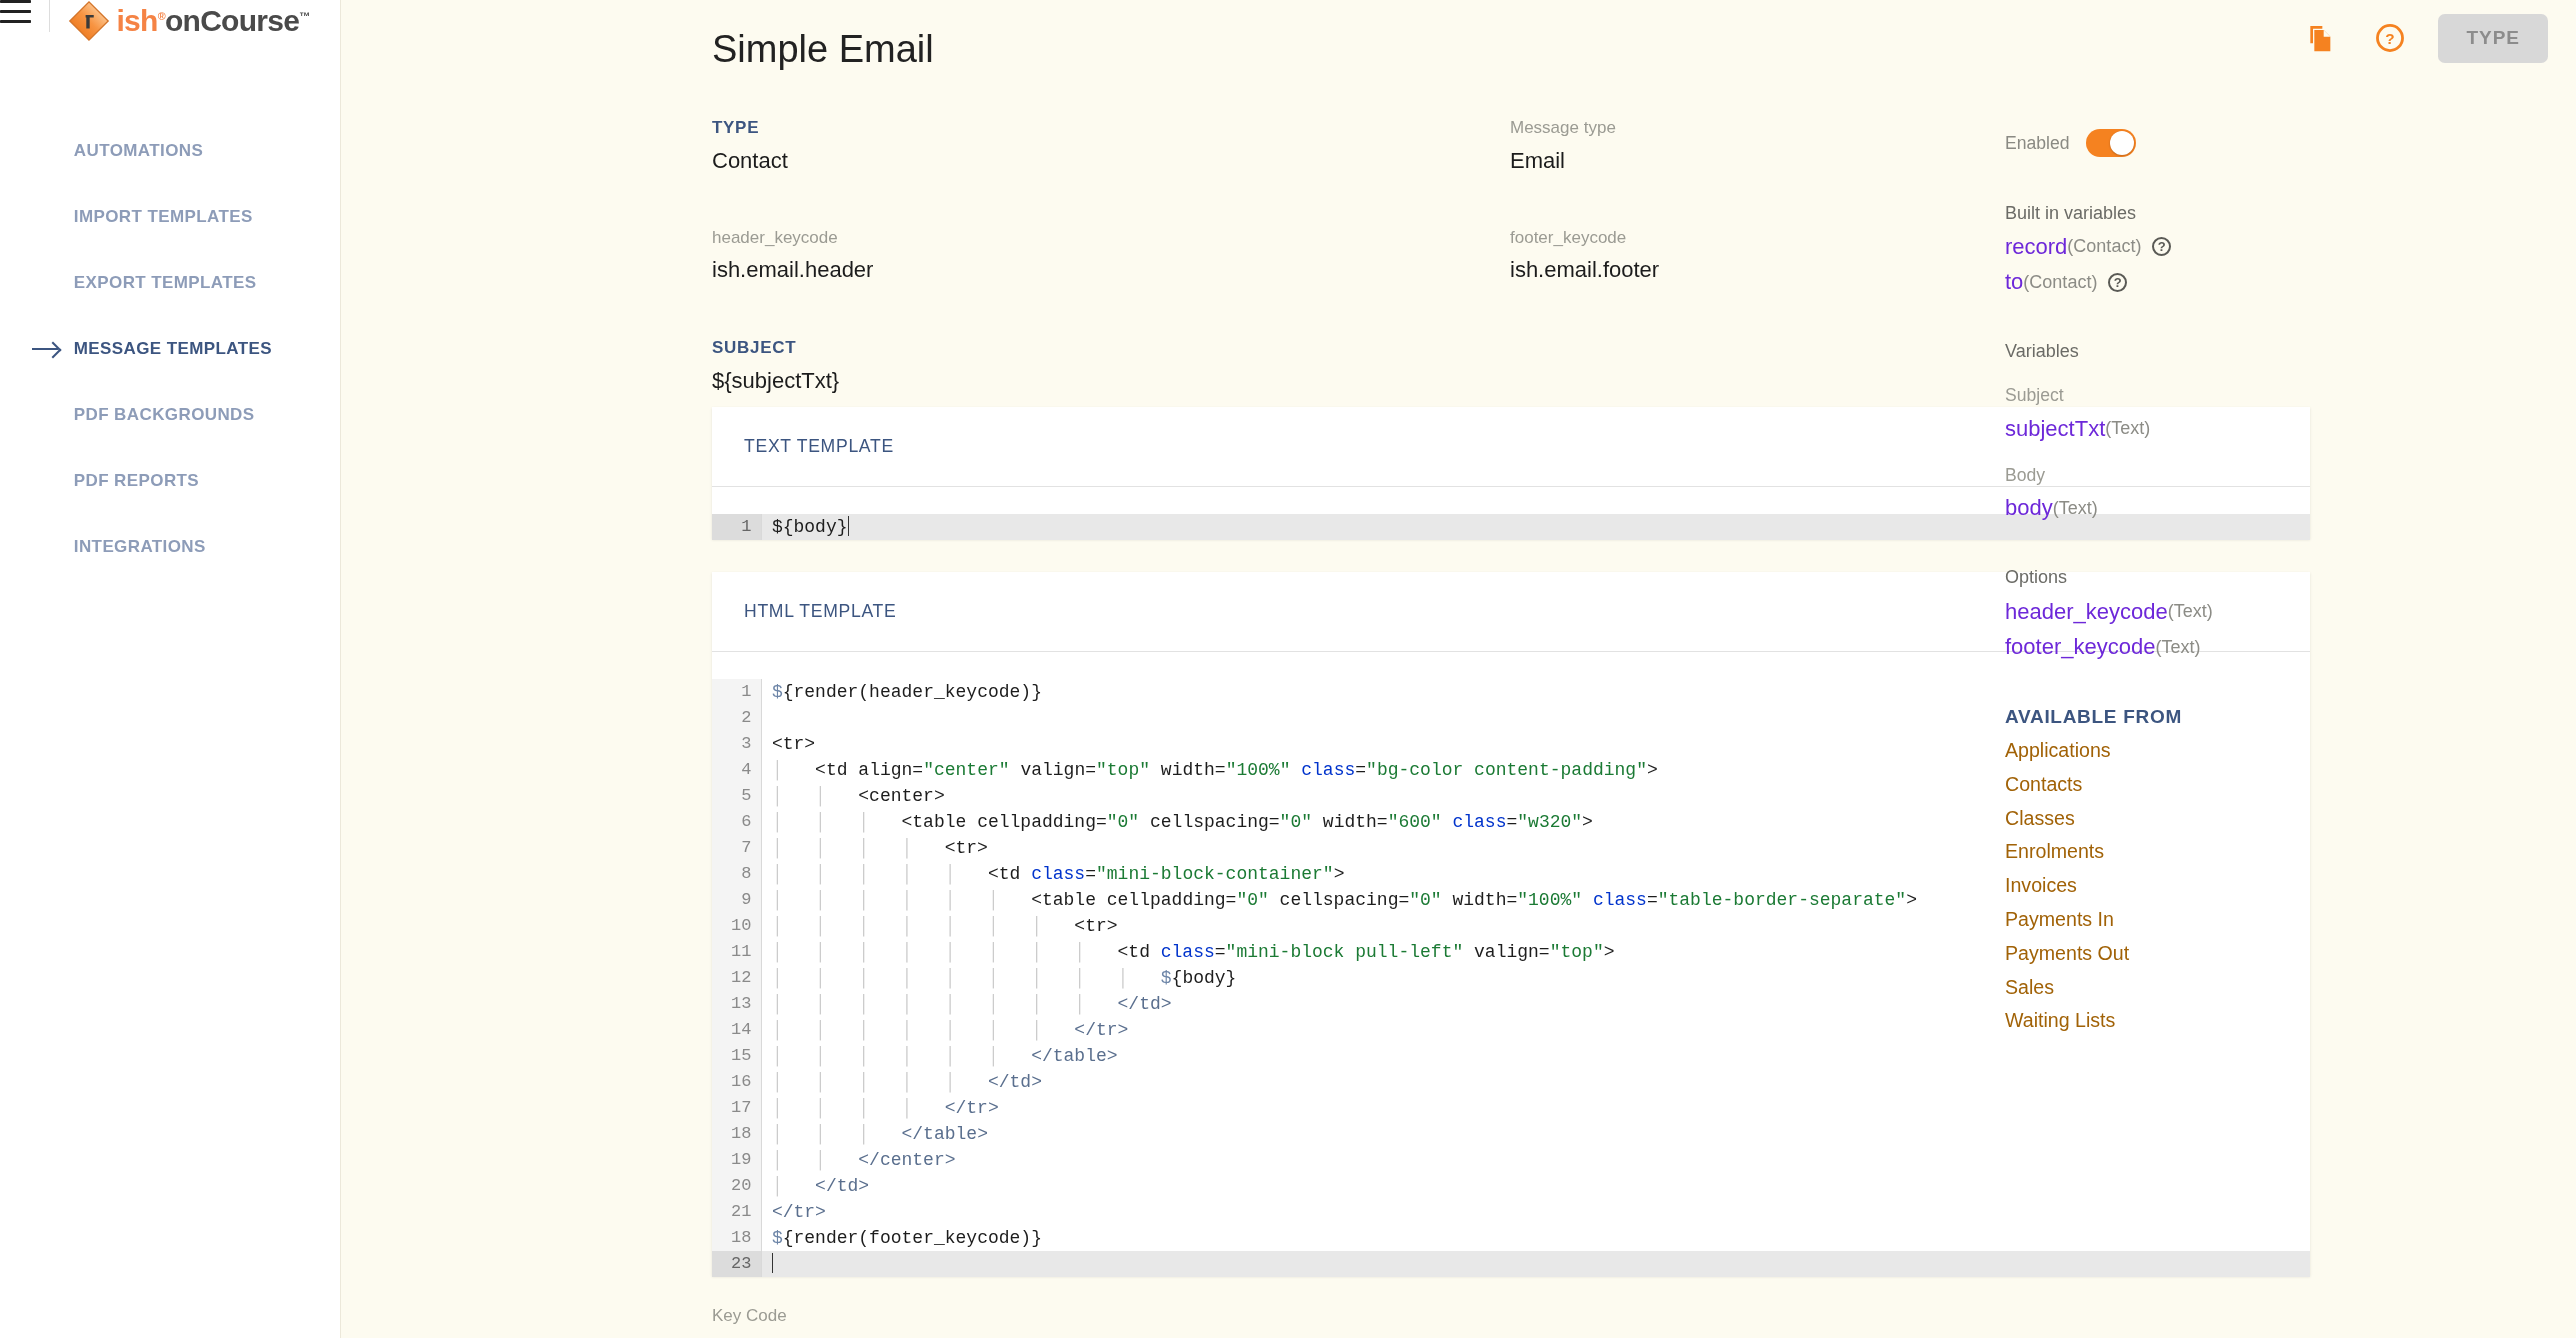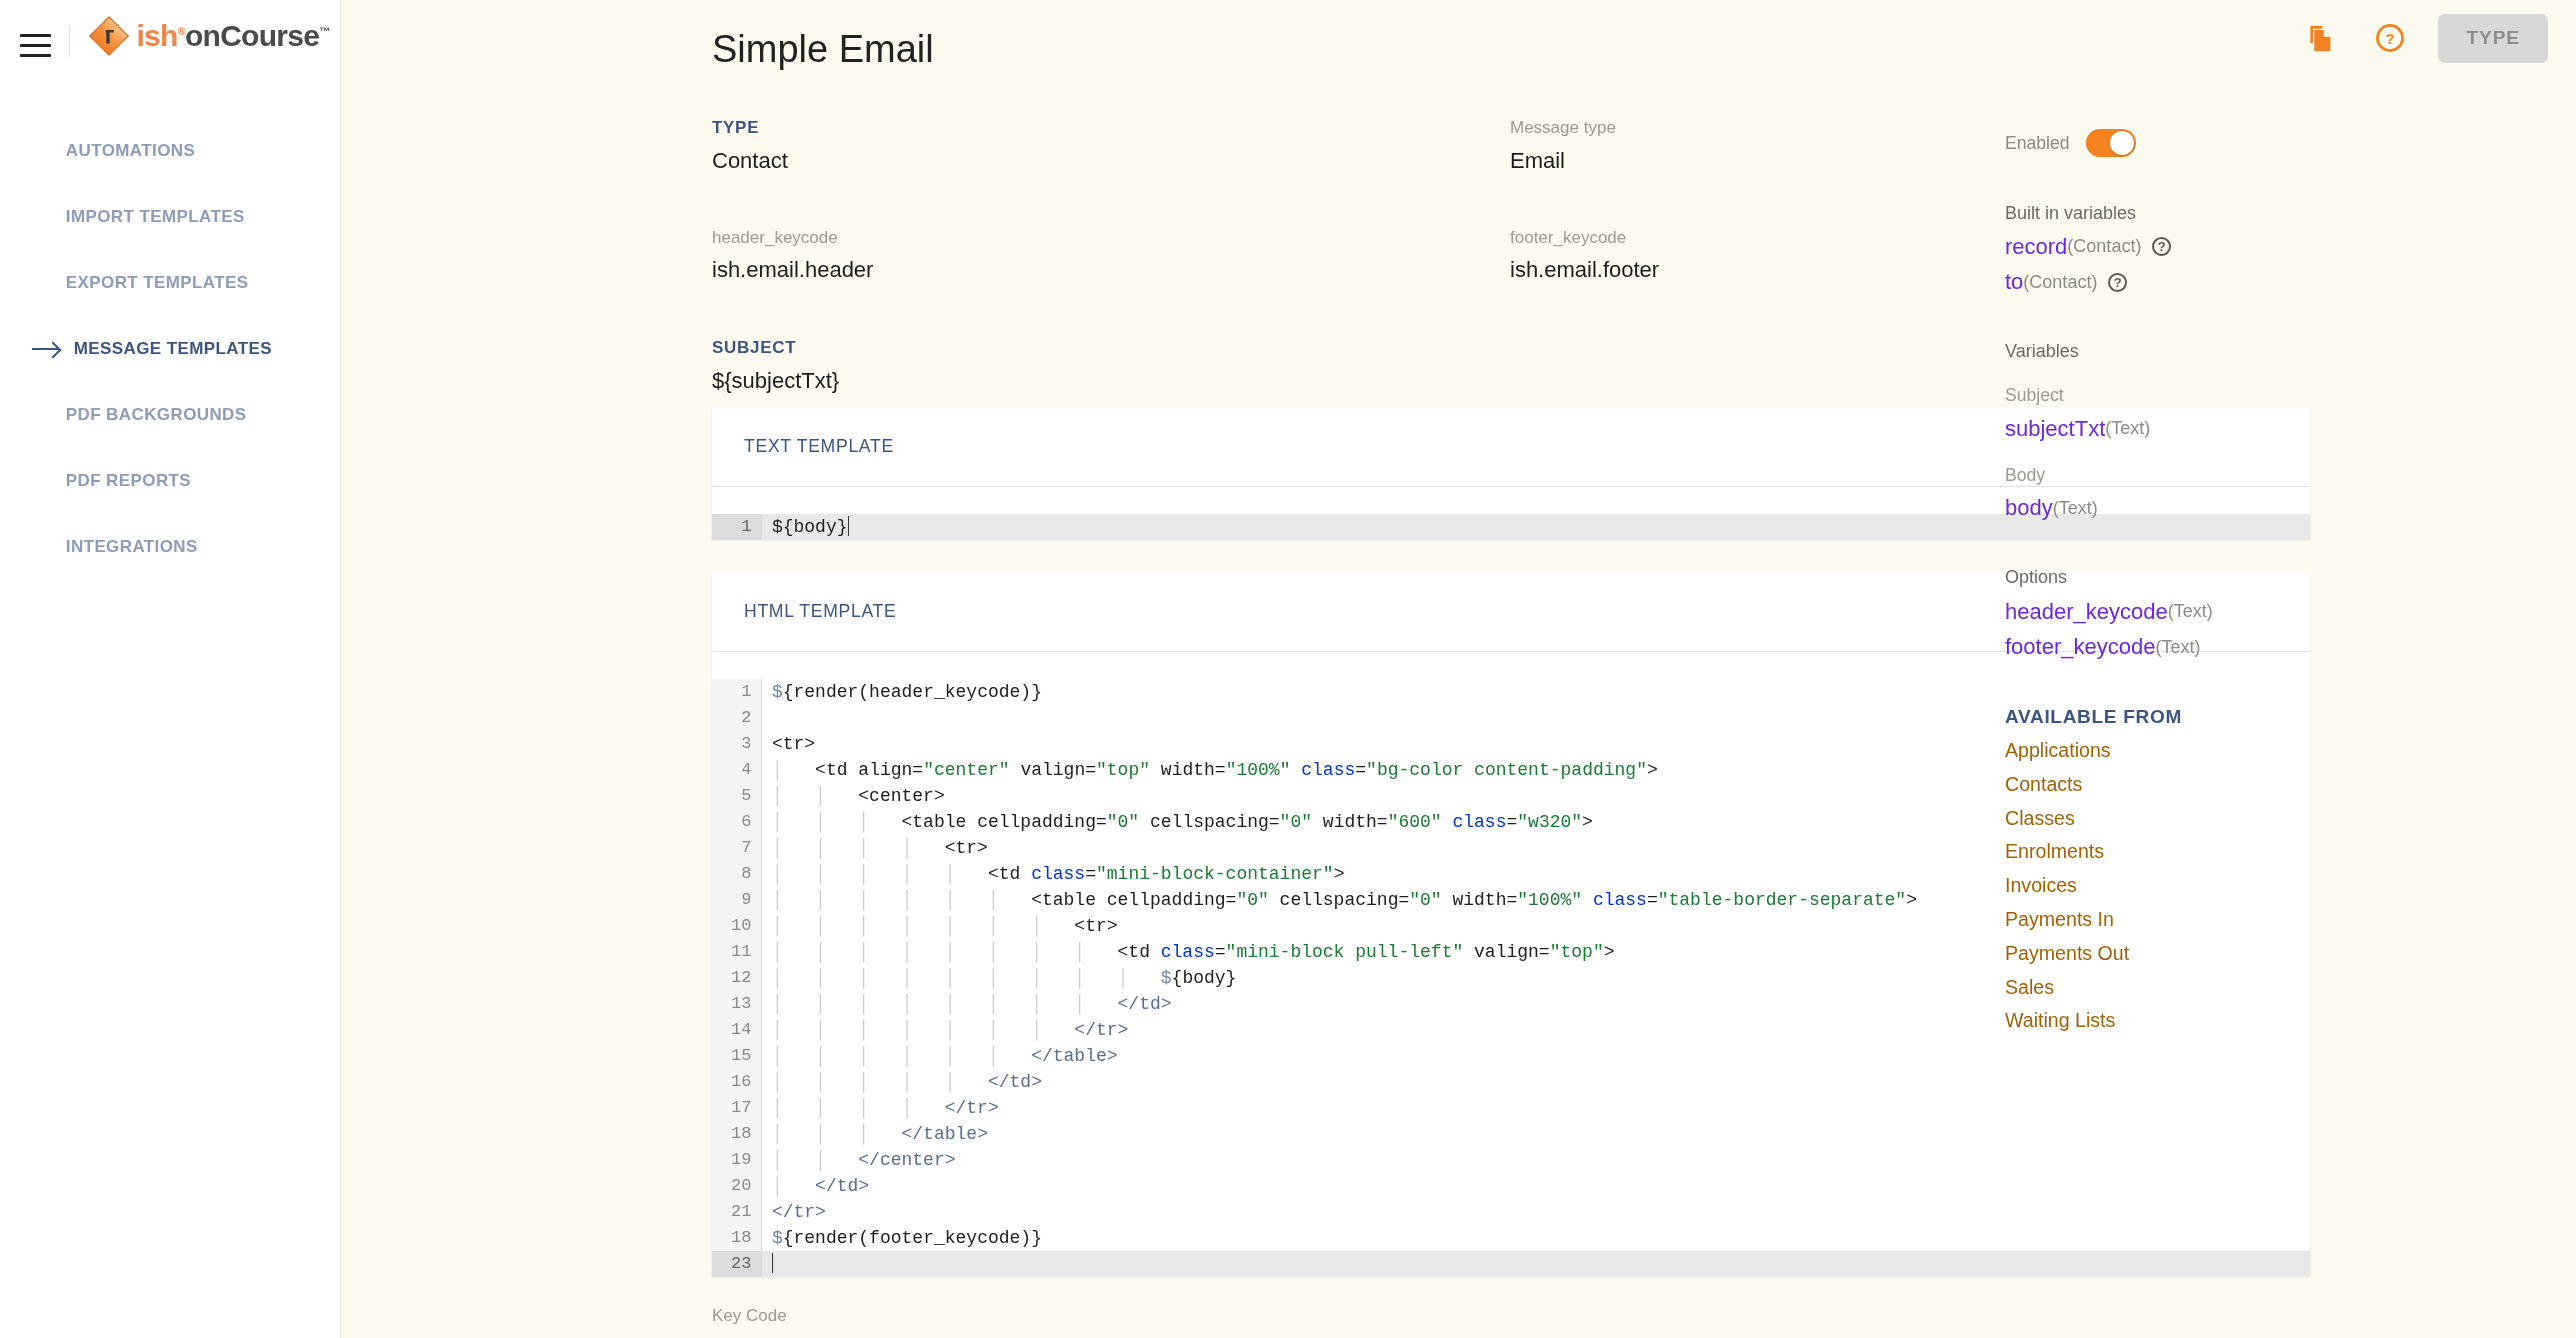--- a/index.html
+++ b/index.html
@@ -12,39 +12,39 @@
   #app { position: relative; width: 2576px; height: 1338px; display: flex; }
 
   
   .sidebar {
     width: 341px; height: 1338px;
     background: #ffffff;
     flex: 0 0 341px;
     position: relative;
     border-right: 0.7px solid #ece8da;
   }
-  .brandbar { height: 57px; display: flex; align-items: flex-end; padding-left: 20px; }
+  .brandbar { height: 57px; display: flex; align-items: flex-start; }
   .hamburger { width: 31px; height: 23px; display: flex; flex-direction: column;
     justify-content: space-between; cursor: pointer; }
   .hamburger span { display:block; height: 3.4px; background: #222222; border-radius: 0.7px; }
   .brand-divider { width: 1.4px; height: 32px; background: #dddddd; margin: 0 17.6px 0 17.6px; }
   .logo-wrap { display: flex; align-items: center; }
   .logo-diamond {
     width: 42px; height: 42px; margin-right: 6.8px;
     position: relative; flex: 0 0 42px;
   }
   .logo-text { font-size: 30px; font-weight: bold; letter-spacing: -0.7px; line-height: 1; }
   .logo-ish { color: #f58345; }
   .logo-on { color: #4a4a4a; }
   .sup { font-size: 10.8px; vertical-align: super; font-weight: bold; }
 
   .nav { margin-top: 61px; }
   .nav-item {
     display: flex; align-items: center;
-    height: 66px; padding-left: 24px;
+    height: 66px; padding-left: 32px;
     font-size: 17px; font-weight: bold; letter-spacing: 0.4px;
     color: #8d9cb8; cursor: pointer; text-transform: uppercase;
   }
   .nav-item.active { color: #3c5580; padding-left: 32px; }
   .nav-arrow {
     display: inline-block; width: 31px; height: 17.6px; margin-right: 10.8px;
     position: relative; flex: 0 0 31px;
   }
   .nav-arrow::before {
     content: ""; position: absolute; left: 0; top: 8px; width: 26px; height: 2px;

